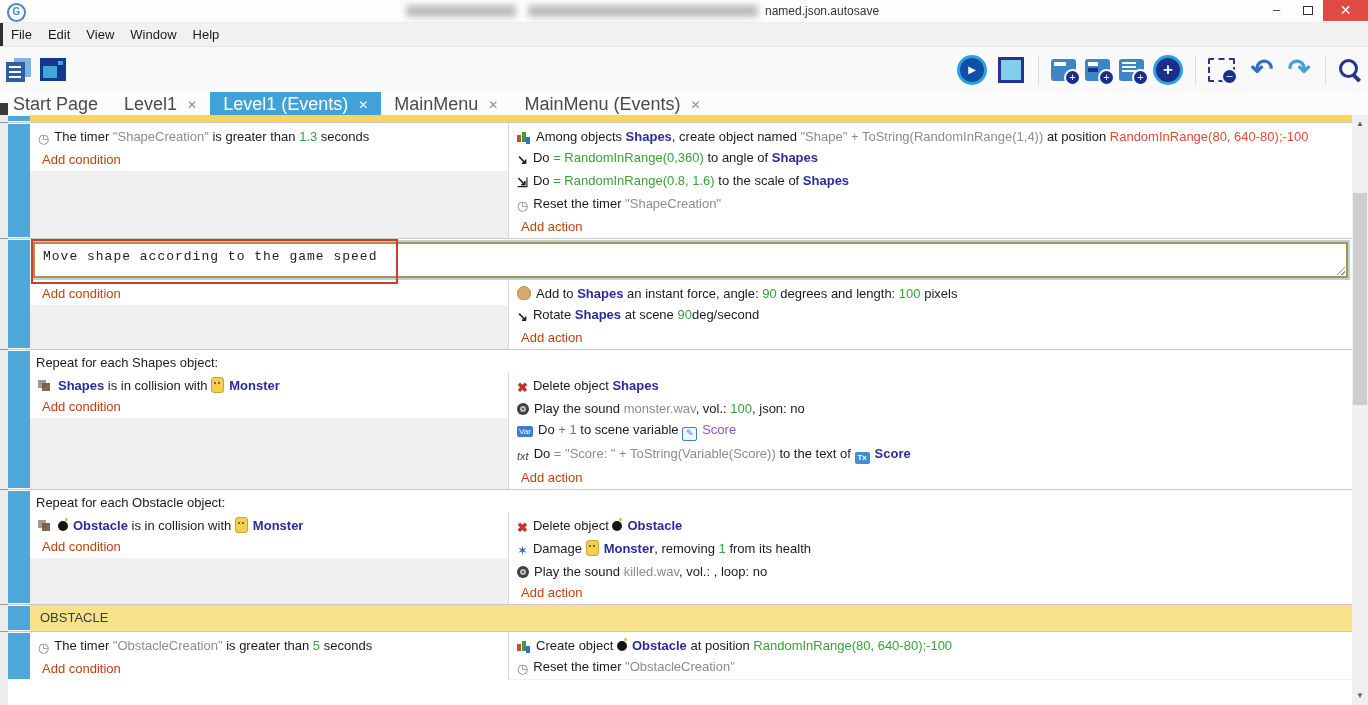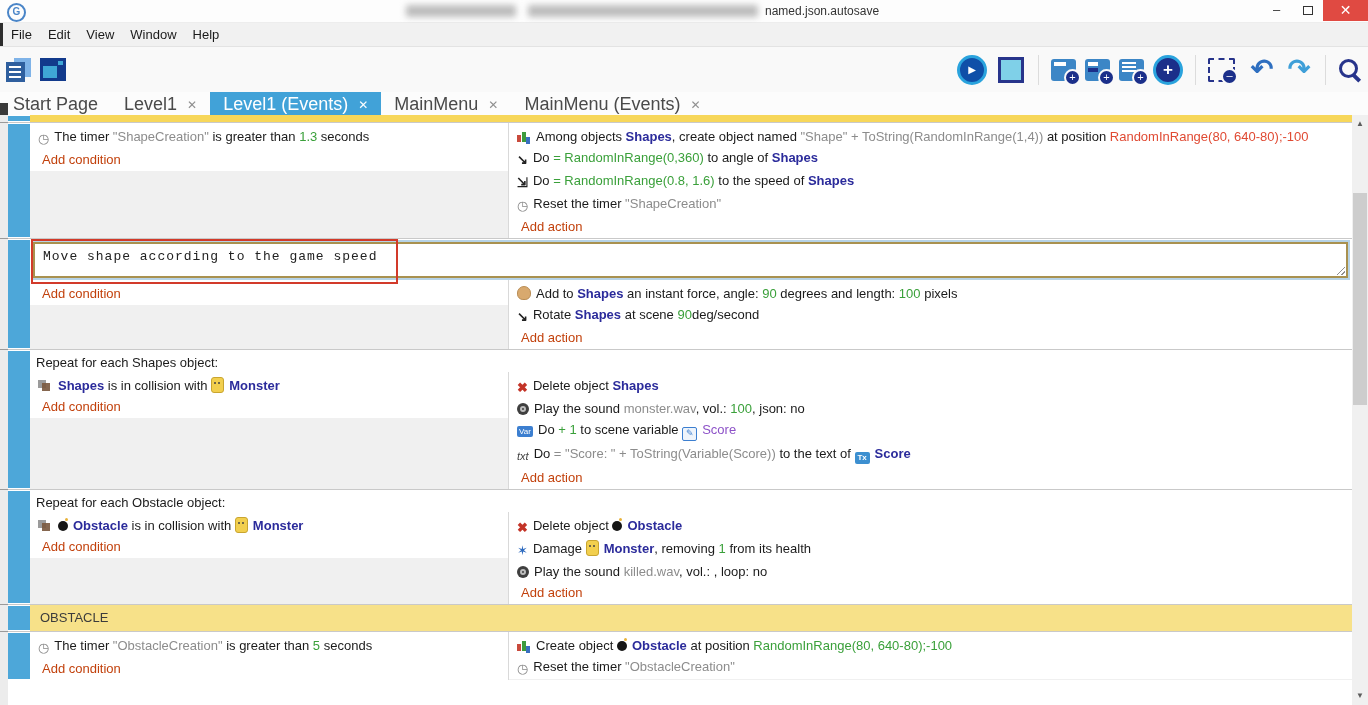--- a/index.html
+++ b/index.html
@@ -208,21 +208,21 @@
       <div class="bcontent">
         <div class="cols">
           <div class="condcol">
             <div class="eline"><span class="ic ic-timer"></span><span>The timer </span><span class="sg-str">"ShapeCreation"</span><span> is greater than </span><span class="sg-val">1.3</span><span> seconds</span></div>
             <div class="add">Add condition</div>
             <div class="filler"></div>
           </div>
           <div class="actcol">
             <div class="eline"><span class="ic ic-create"></span><span>Among objects </span><span class="sg-obj">Shapes</span><span>, create object named </span><span class="sg-str">"Shape" + ToString(RandomInRange(1,4))</span><span> at position </span><span class="sg-err">RandomInRange(80, 640-80);-100</span></div>
             <div class="eline"><span class="ic ic-angle"></span><span>Do </span><span class="sg-val">= RandomInRange(0,360)</span><span> to angle of </span><span class="sg-obj">Shapes</span></div>
-            <div class="eline"><span class="ic ic-scale"></span><span>Do </span><span class="sg-val">= RandomInRange(0.8, 1.6)</span><span> to the speed of </span><span class="sg-obj">Shapes</span></div>
+            <div class="eline"><span class="ic ic-scale"></span><span>Do </span><span class="sg-val">= RandomInRange(0.8, 1.6)</span><span> to the scale of </span><span class="sg-obj">Shapes</span></div>
             <div class="eline"><span class="ic ic-timer"></span><span>Reset the timer </span><span class="sg-str">"ShapeCreation"</span></div>
             <div class="add">Add action</div>
             <div class="filler"></div>
           </div>
         </div>
       </div>
     </div>
     <div class="block">
       <div class="bluebar"></div>
       <div class="bcontent">

